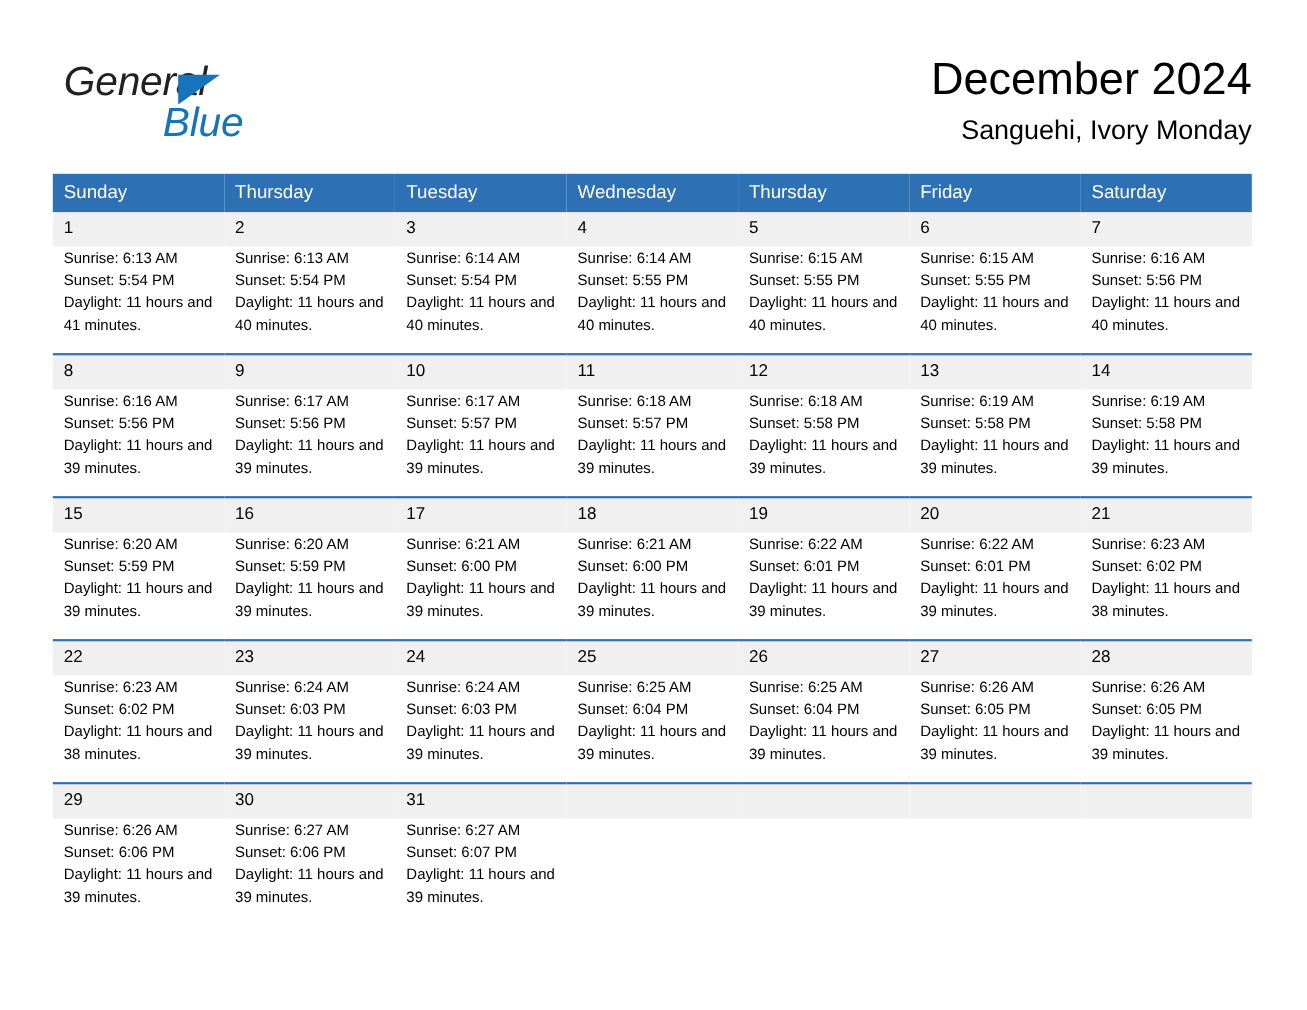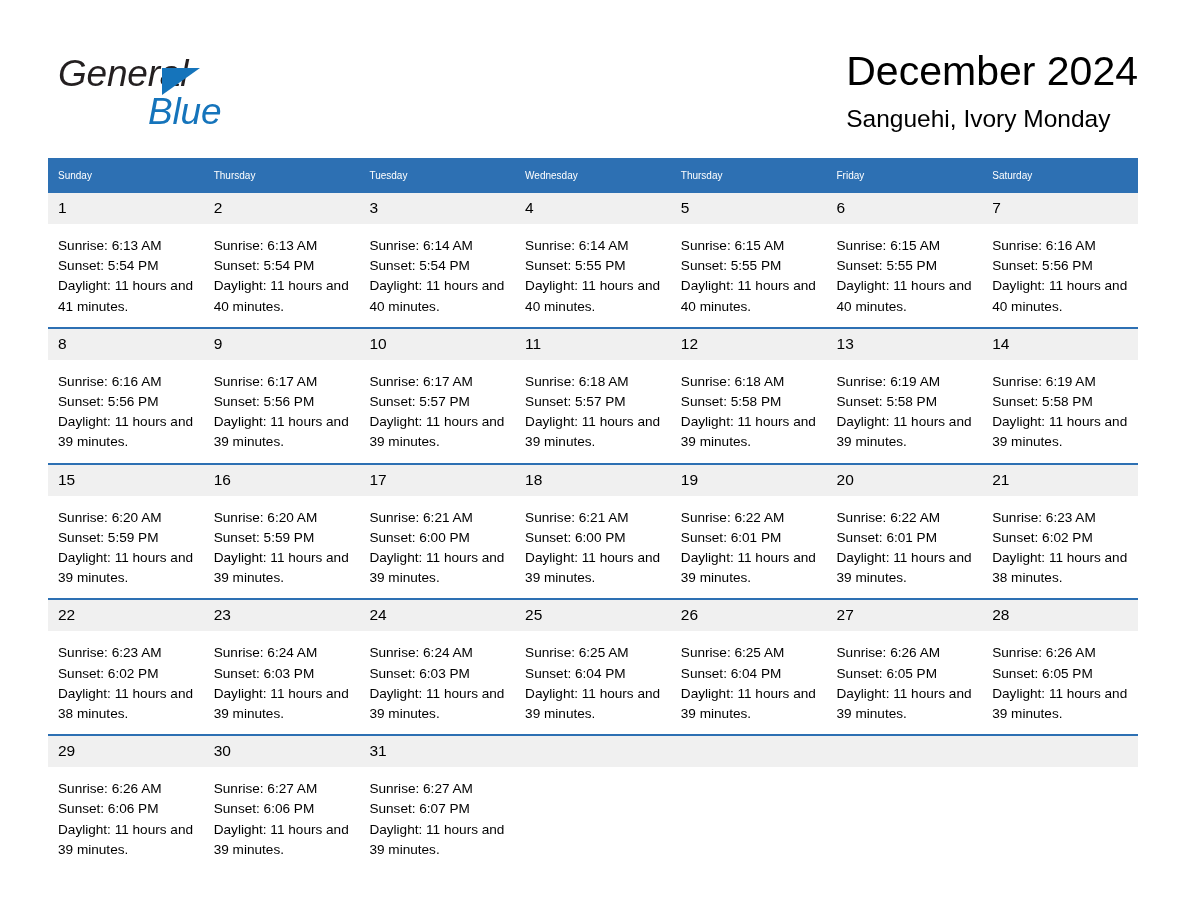--- a/index.html
+++ b/index.html
@@ -65,20 +65,21 @@
     color: #1574bb;
     line-height: 44px;
     white-space: nowrap;
     margin-left: 35px;
   }
 
   .title-block {
     position: absolute;
     right: 0px;
     top: 0px;
+    text-align: right;
   }
   .cal-title {
     font-size: 41px;
     line-height: 54px;
     color: #000000;
     white-space: nowrap;
   }
   .cal-subtitle {
     font-size: 24.5px;
     line-height: 34px;
@@ -94,21 +95,21 @@
     top: 158px;
     width: 1090px;
     border-collapse: collapse;
     table-layout: fixed;
   }
   .calendar col { width: 155.7px; }
 
   .calendar thead th {
     background: #2d70b3;
     color: #ffffff;
-    font-size: 10px;
+    font-size: 17px;
     font-weight: normal;
     text-align: left;
     padding: 7px 0 8px 10px;
     height: 20px;
     vertical-align: middle;
   }
 
   .week-row > td {
     vertical-align: top;
     padding: 0;
@@ -125,21 +126,21 @@
   .daynum {
     background: #f0f0f0;
     font-size: 15.5px;
     line-height: 18px;
     padding: 6px 0 7px 10px;
     color: #000000;
     min-height: 18px;
   }
   .cell.empty .daynum { color: transparent; }
   .details {
-    padding: 12px 6px 10px 10px;
+    padding: 1px 6px 10px 10px;
     font-size: 13.6px;
     line-height: 20.2px;
     color: #000000;
   }
   .details div { white-space: nowrap; }
   .details .wrapline { white-space: normal; }
 </style>
 </head>
 <body>
 

